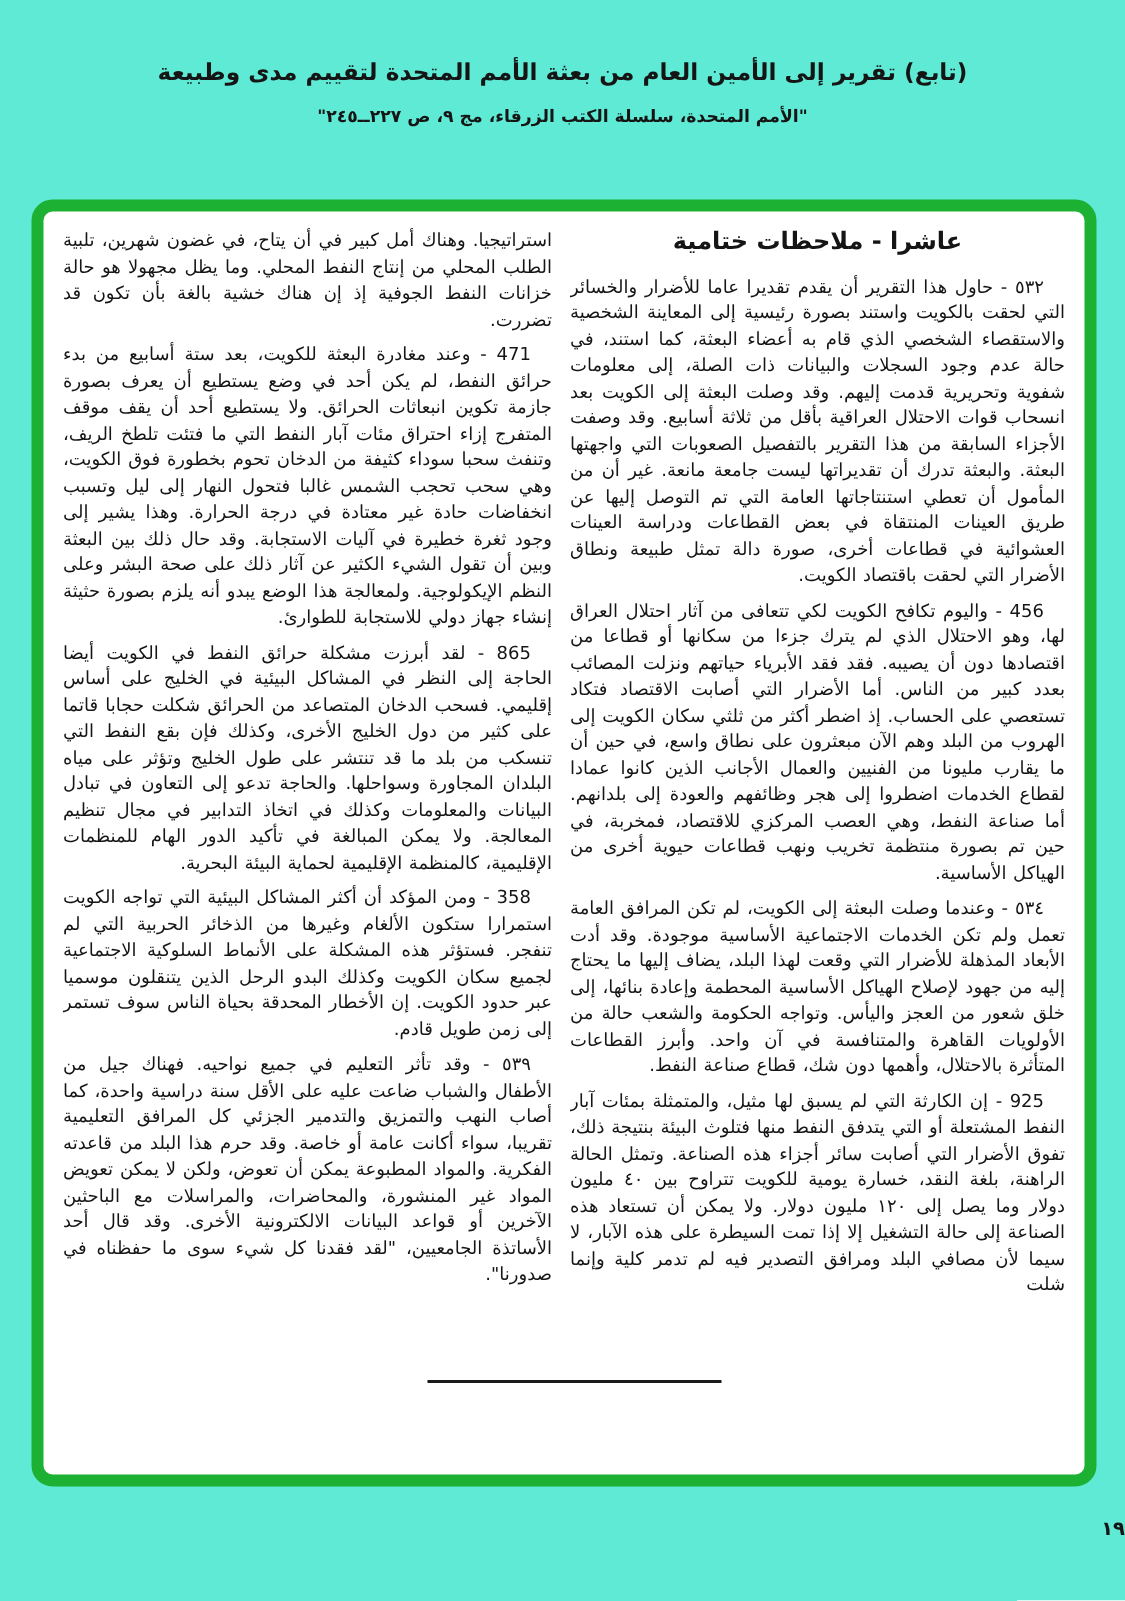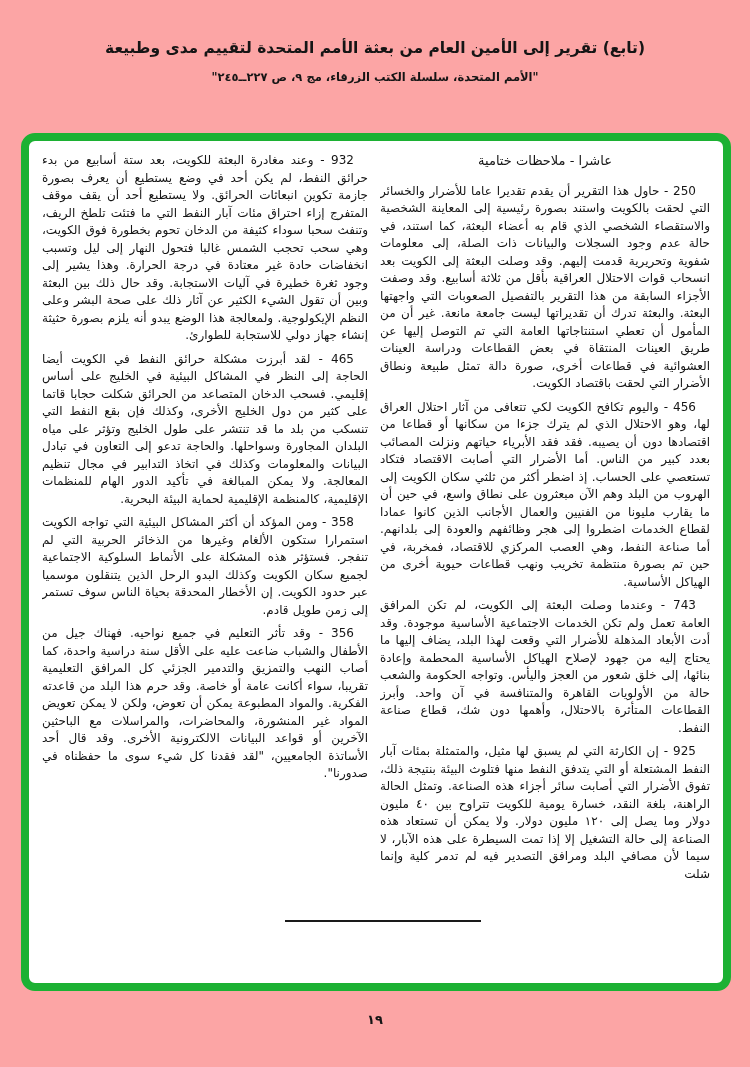--- a/index.html
+++ b/index.html
@@ -1,20 +1,20 @@
 <!DOCTYPE html>
 <html lang="ar"><head>
 <meta charset="utf-8">
 <style>
   html, body { margin: 0; padding: 0; background: #ffffff; }
   .page {
     position: relative;
     width: 750px;
     height: 1067px;
-    background: #fca5a5;
+    background: #5eead4;
     font-family: "DejaVu Sans", sans-serif;
     color: #151515;
     overflow: hidden;
   }
   .doc-header {
     position: absolute;
     top: 34px;
     left: 0;
     width: 750px;
     text-align: center;
@@ -50,22 +50,22 @@
     direction: rtl;
     text-align: justify;
     font-size: 12px;
     line-height: 17.5px;
   }
   .col-right { left: 351px; width: 330px; }
   .col-left  { left: 13px;  width: 326px; }
   .section-heading {
     margin: 0 0 13px 0;
     text-align: center;
-    font-size: 13px;
-    font-weight: normal;
+    font-size: 16px;
+    font-weight: bold;
   }
   .para {
     margin: 0 0 6px 0;
     text-indent: 14px;
     word-spacing: 0.5px;
   }
   .para.cont { text-indent: 0; }
   .pnum { white-space: nowrap; }
   .end-rule {
     position: absolute;
@@ -73,66 +73,67 @@
     top: 779px;
     width: 196px;
     height: 2px;
     background: #1a1a1a;
   }
   .page-number {
     position: absolute;
     top: 1012px;
     left: 0;
     width: 750px;
-    text-align: center;
+    text-align: right;
     font-size: 13px;
     font-weight: bold;
     direction: rtl;
   }
 </style>
 </head>
 <body>
 
 <div class="page">
 
   <header class="doc-header">
     <div class="title-line">(تابع) تقرير إلى الأمين العام من بعثة الأمم المتحدة لتقييم مدى وطبيعة</div>
     <div class="source-line">"الأمم المتحدة، سلسلة الكتب الزرقاء، مج ٩، ص ٢٢٧ــ٢٤٥"</div>
   </header>
 
   <div class="frame" style="border-color: rgb(28, 177, 51);">
 
     <section class="col col-right">
       <h2 class="section-heading">عاشرا - ملاحظات ختامية</h2>
 
-      <p class="para"><span class="pnum">250 -</span>
+      <p class="para"><span class="pnum">٥٣٢ -</span>
         <span class="ptext">حاول هذا التقرير أن يقدم تقديرا عاما للأضرار والخسائر التي لحقت بالكويت واستند بصورة رئيسية إلى المعاينة الشخصية والاستقصاء الشخصي الذي قام به أعضاء البعثة، كما استند، في حالة عدم وجود السجلات والبيانات ذات الصلة، إلى معلومات شفوية وتحريرية قدمت إليهم. وقد وصلت البعثة إلى الكويت بعد انسحاب قوات الاحتلال العراقية بأقل من ثلاثة أسابيع. وقد وصفت الأجزاء السابقة من هذا التقرير بالتفصيل الصعوبات التي واجهتها البعثة. والبعثة تدرك أن تقديراتها ليست جامعة مانعة. غير أن من المأمول أن تعطي استنتاجاتها العامة التي تم التوصل إليها عن طريق العينات المنتقاة في بعض القطاعات ودراسة العينات العشوائية في قطاعات أخرى، صورة دالة تمثل طبيعة ونطاق الأضرار التي لحقت باقتصاد الكويت.</span></p>
 
       <p class="para"><span class="pnum">456 -</span>
         <span class="ptext">واليوم تكافح الكويت لكي تتعافى من آثار احتلال العراق لها، وهو الاحتلال الذي لم يترك جزءا من سكانها أو قطاعا من اقتصادها دون أن يصيبه. فقد فقد الأبرياء حياتهم ونزلت المصائب بعدد كبير من الناس. أما الأضرار التي أصابت الاقتصاد فتكاد تستعصي على الحساب. إذ اضطر أكثر من ثلثي سكان الكويت إلى الهروب من البلد وهم الآن مبعثرون على نطاق واسع، في حين أن ما يقارب مليونا من الفنيين والعمال الأجانب الذين كانوا عمادا لقطاع الخدمات اضطروا إلى هجر وظائفهم والعودة إلى بلدانهم. أما صناعة النفط، وهي العصب المركزي للاقتصاد، فمخربة، في حين تم بصورة منتظمة تخريب ونهب قطاعات حيوية أخرى من الهياكل الأساسية.</span></p>
 
-      <p class="para"><span class="pnum">743 -</span>
+      <p class="para"><span class="pnum">٥٣٤ -</span>
         <span class="ptext">وعندما وصلت البعثة إلى الكويت، لم تكن المرافق العامة تعمل ولم تكن الخدمات الاجتماعية الأساسية موجودة. وقد أدت الأبعاد المذهلة للأضرار التي وقعت لهذا البلد، يضاف إليها ما يحتاج إليه من جهود لإصلاح الهياكل الأساسية المحطمة وإعادة بنائها، إلى خلق شعور من العجز واليأس. وتواجه الحكومة والشعب حالة من الأولويات القاهرة والمتنافسة في آن واحد. وأبرز القطاعات المتأثرة بالاحتلال، وأهمها دون شك، قطاع صناعة النفط.</span></p>
 
       <p class="para"><span class="pnum">925 -</span>
         <span class="ptext">إن الكارثة التي لم يسبق لها مثيل، والمتمثلة بمئات آبار النفط المشتعلة أو التي يتدفق النفط منها فتلوث البيئة بنتيجة ذلك، تفوق الأضرار التي أصابت سائر أجزاء هذه الصناعة. وتمثل الحالة الراهنة، بلغة النقد، خسارة يومية للكويت تتراوح بين ٤٠ مليون دولار وما يصل إلى ١٢٠ مليون دولار. ولا يمكن أن تستعاد هذه الصناعة إلى حالة التشغيل إلا إذا تمت السيطرة على هذه الآبار، لا سيما لأن مصافي البلد ومرافق التصدير فيه لم تدمر كلية وإنما شلت</span></p>
     </section>
 
     <section class="col col-left">
+      <p class="para cont"><span class="ptext">استراتيجيا. وهناك أمل كبير في أن يتاح، في غضون شهرين، تلبية الطلب المحلي من إنتاج النفط المحلي. وما يظل مجهولا هو حالة خزانات النفط الجوفية إذ إن هناك خشية بالغة بأن تكون قد تضررت.</span></p>
 
-      <p class="para"><span class="pnum">932 -</span>
+      <p class="para"><span class="pnum">471 -</span>
         <span class="ptext">وعند مغادرة البعثة للكويت، بعد ستة أسابيع من بدء حرائق النفط، لم يكن أحد في وضع يستطيع أن يعرف بصورة جازمة تكوين انبعاثات الحرائق. ولا يستطيع أحد أن يقف موقف المتفرج إزاء احتراق مئات آبار النفط التي ما فتئت تلطخ الريف، وتنفث سحبا سوداء كثيفة من الدخان تحوم بخطورة فوق الكويت، وهي سحب تحجب الشمس غالبا فتحول النهار إلى ليل وتسبب انخفاضات حادة غير معتادة في درجة الحرارة. وهذا يشير إلى وجود ثغرة خطيرة في آليات الاستجابة. وقد حال ذلك بين البعثة وبين أن تقول الشيء الكثير عن آثار ذلك على صحة البشر وعلى النظم الإيكولوجية. ولمعالجة هذا الوضع يبدو أنه يلزم بصورة حثيثة إنشاء جهاز دولي للاستجابة للطوارئ.</span></p>
 
-      <p class="para"><span class="pnum">465 -</span>
+      <p class="para"><span class="pnum">865 -</span>
         <span class="ptext">لقد أبرزت مشكلة حرائق النفط في الكويت أيضا الحاجة إلى النظر في المشاكل البيئية في الخليج على أساس إقليمي. فسحب الدخان المتصاعد من الحرائق شكلت حجابا قاتما على كثير من دول الخليج الأخرى، وكذلك فإن بقع النفط التي تنسكب من بلد ما قد تنتشر على طول الخليج وتؤثر على مياه البلدان المجاورة وسواحلها. والحاجة تدعو إلى التعاون في تبادل البيانات والمعلومات وكذلك في اتخاذ التدابير في مجال تنظيم المعالجة. ولا يمكن المبالغة في تأكيد الدور الهام للمنظمات الإقليمية، كالمنظمة الإقليمية لحماية البيئة البحرية.</span></p>
 
       <p class="para"><span class="pnum">358 -</span>
         <span class="ptext">ومن المؤكد أن أكثر المشاكل البيئية التي تواجه الكويت استمرارا ستكون الألغام وغيرها من الذخائر الحربية التي لم تنفجر. فستؤثر هذه المشكلة على الأنماط السلوكية الاجتماعية لجميع سكان الكويت وكذلك البدو الرحل الذين يتنقلون موسميا عبر حدود الكويت. إن الأخطار المحدقة بحياة الناس سوف تستمر إلى زمن طويل قادم.</span></p>
 
-      <p class="para"><span class="pnum">356 -</span>
+      <p class="para"><span class="pnum">٥٣٩ -</span>
         <span class="ptext">وقد تأثر التعليم في جميع نواحيه. فهناك جيل من الأطفال والشباب ضاعت عليه على الأقل سنة دراسية واحدة، كما أصاب النهب والتمزيق والتدمير الجزئي كل المرافق التعليمية تقريبا، سواء أكانت عامة أو خاصة. وقد حرم هذا البلد من قاعدته الفكرية. والمواد المطبوعة يمكن أن تعوض، ولكن لا يمكن تعويض المواد غير المنشورة، والمحاضرات، والمراسلات مع الباحثين الآخرين أو قواعد البيانات الالكترونية الأخرى. وقد قال أحد الأساتذة الجامعيين، "لقد فقدنا كل شيء سوى ما حفظناه في صدورنا".</span></p>
     </section>
 
     <div class="end-rule"></div>
   </div>
 
   <div class="page-number">١٩</div>
 
 </div>
 

